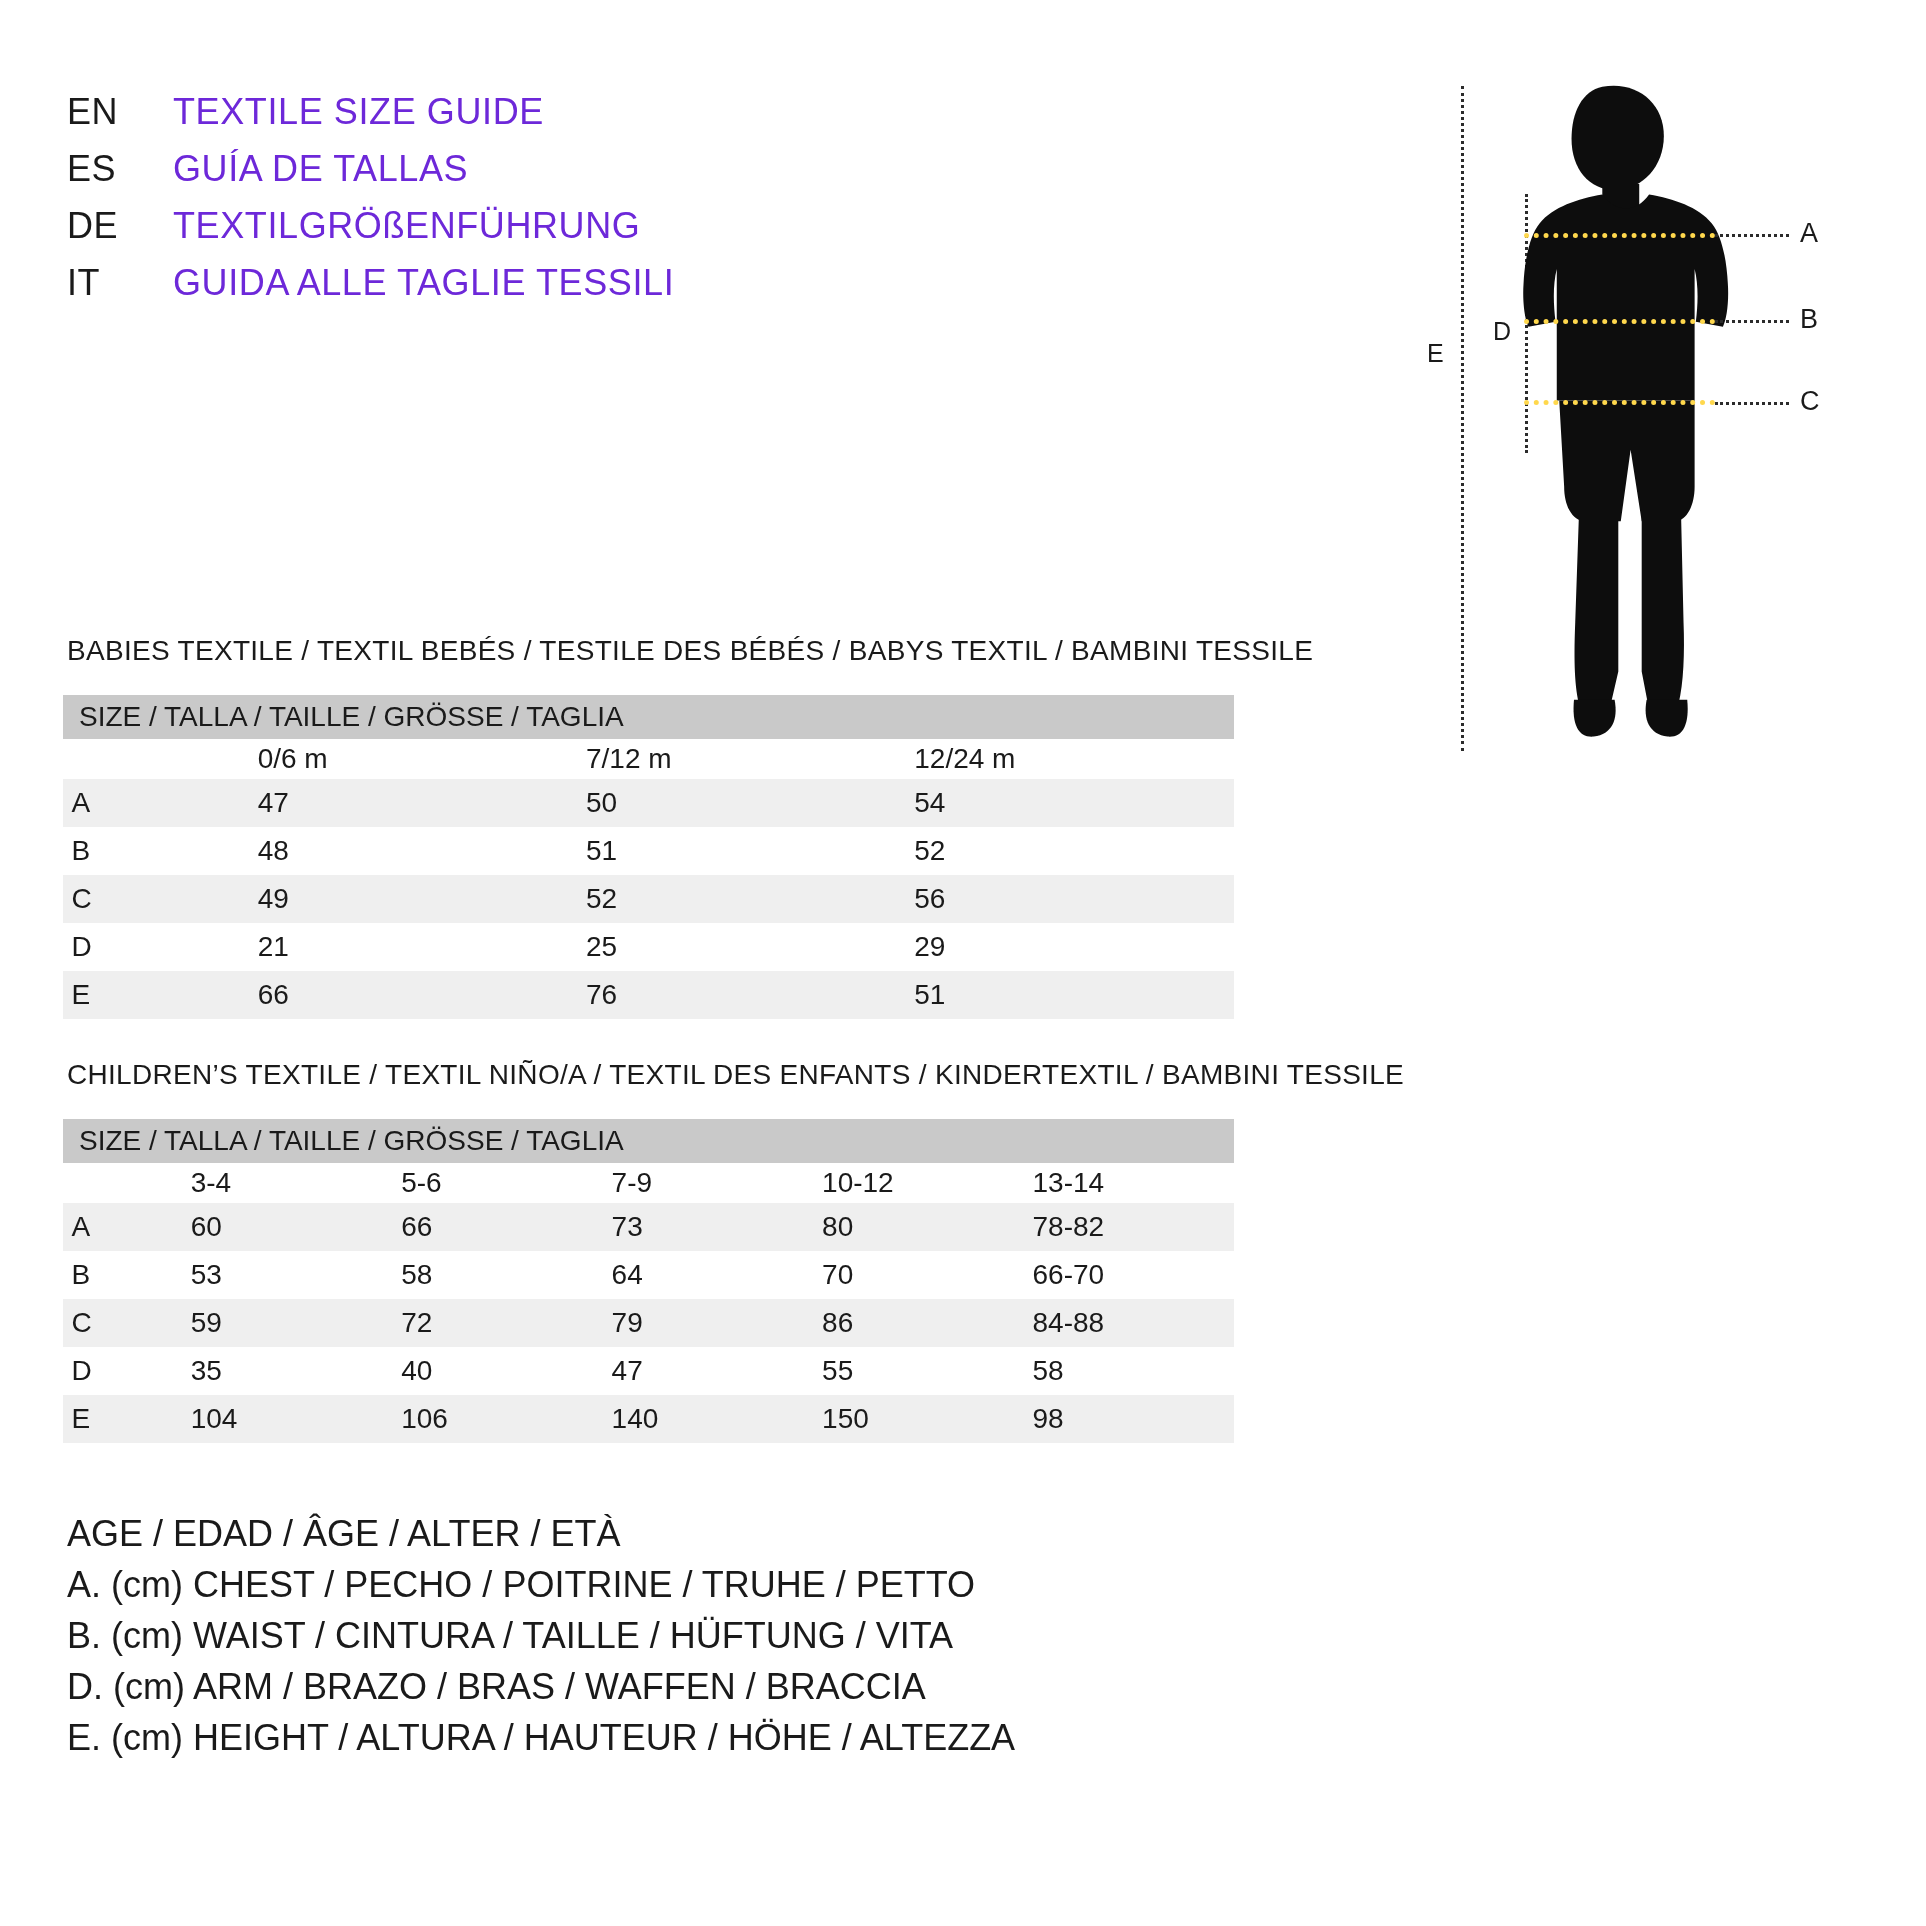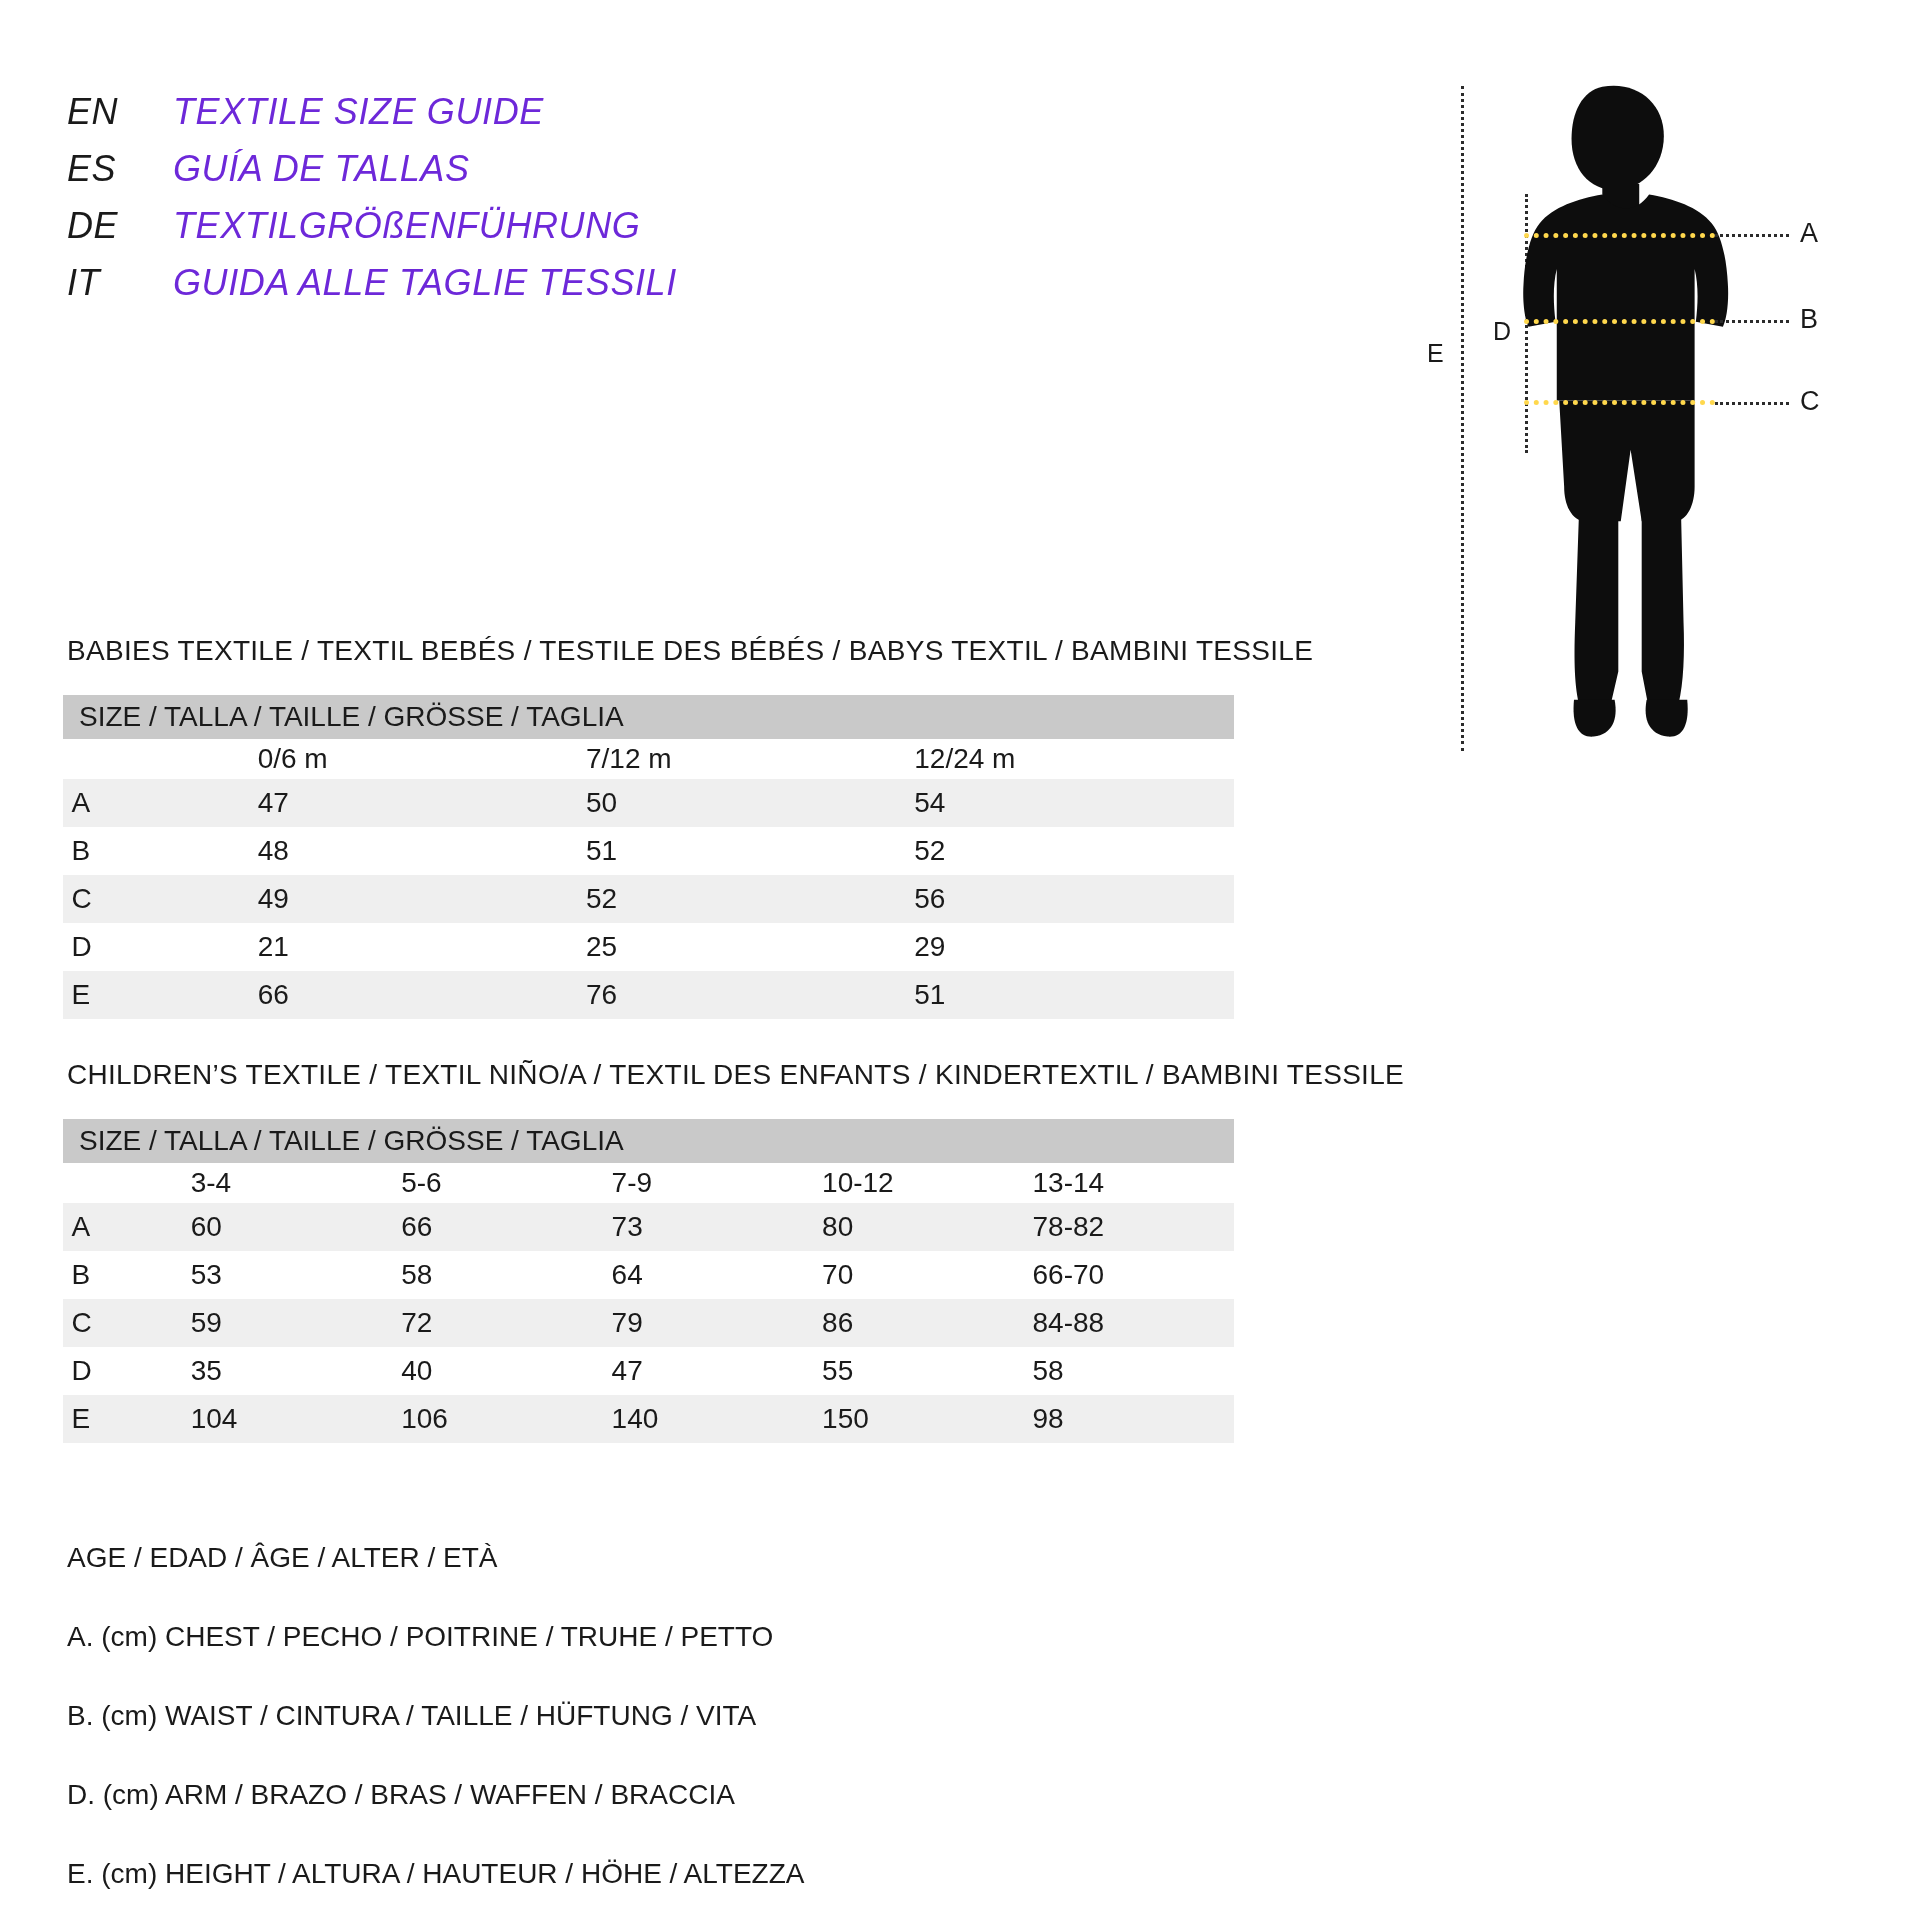--- a/index.html
+++ b/index.html
@@ -20,21 +20,20 @@
   .lang-block {
     position: absolute;
     left: 67px;
     top: 91px;
     width: 1171px;
   }
   .lang-row {
     display: flex;
     align-items: baseline;
     height: 57px;
-    font-style: italic;
   }
   .lang-code {
     width: 106px;
     font-size: 36px;
     letter-spacing: 0.6px;
     color: #1a1a1a;
   }
   .lang-title {
     font-size: 36px;
     letter-spacing: 0.6px;
@@ -125,26 +124,25 @@
   }
 
   
   .legend {
     position: absolute;
     left: 67px;
     top: 1516px;
     width: 1232px;
   }
   .legend-row {
-    font-size: 28px;
+    font-size: 36px;
     line-height: 1.0;
     height: 51px;
     color: #1a1a1a;
     white-space: nowrap;
-    margin-top: 28px;
   }
 </style>
 </head>
 <body>
 
 <div class="lang-block">
   <div class="lang-row">
     <span class="lang-code">EN</span>
     <span class="lang-title">TEXTILE SIZE GUIDE</span>
   </div>

